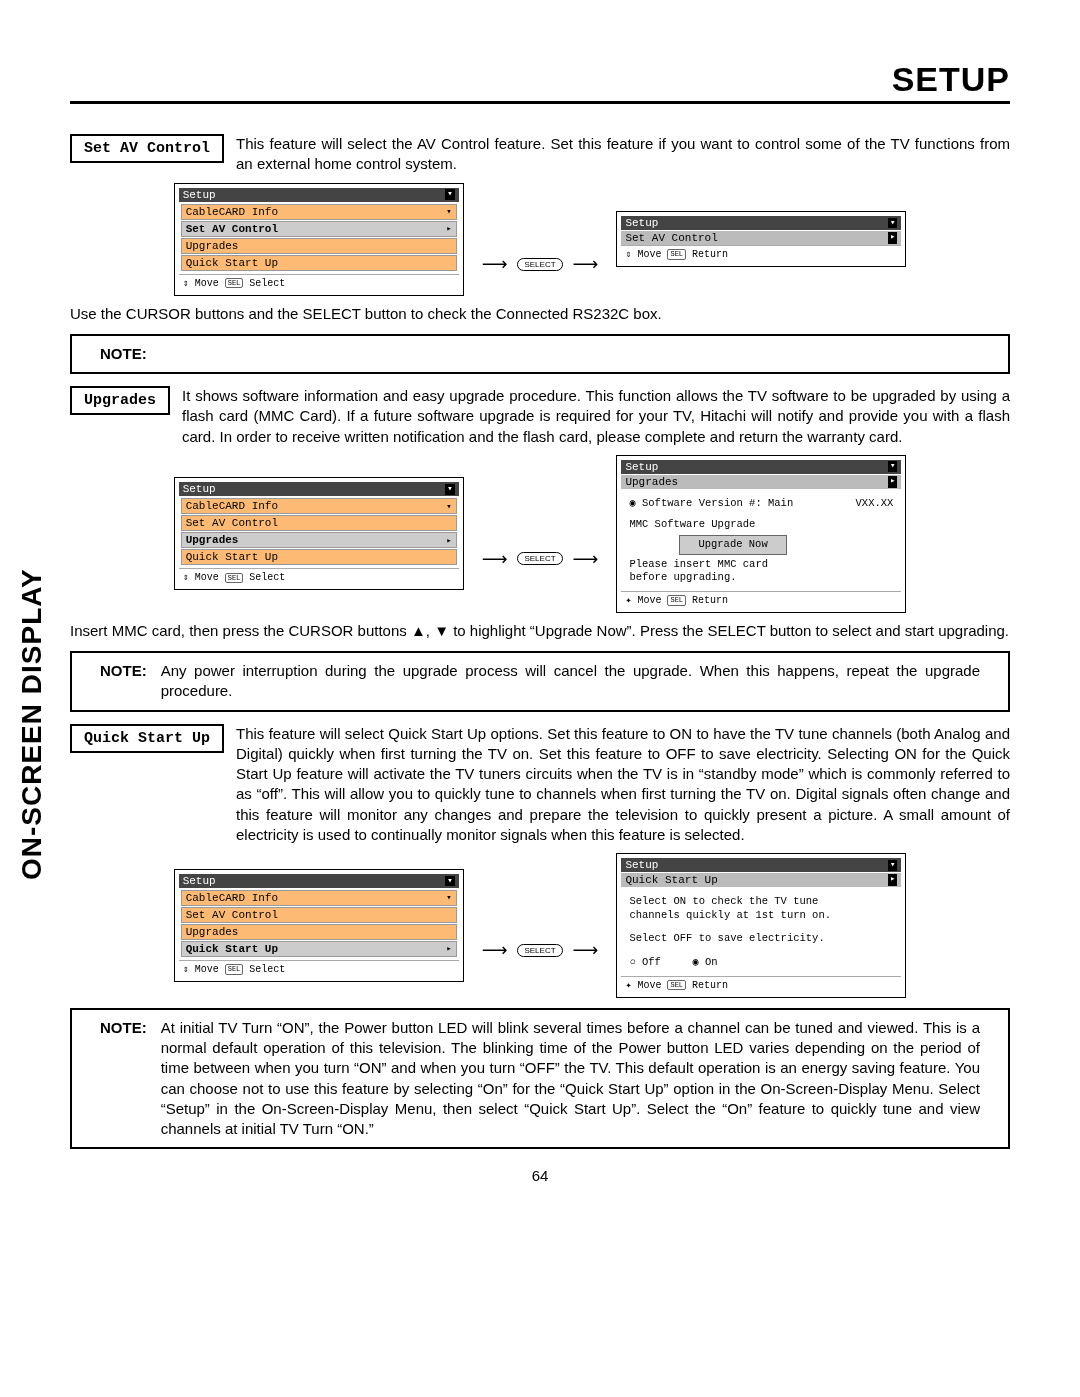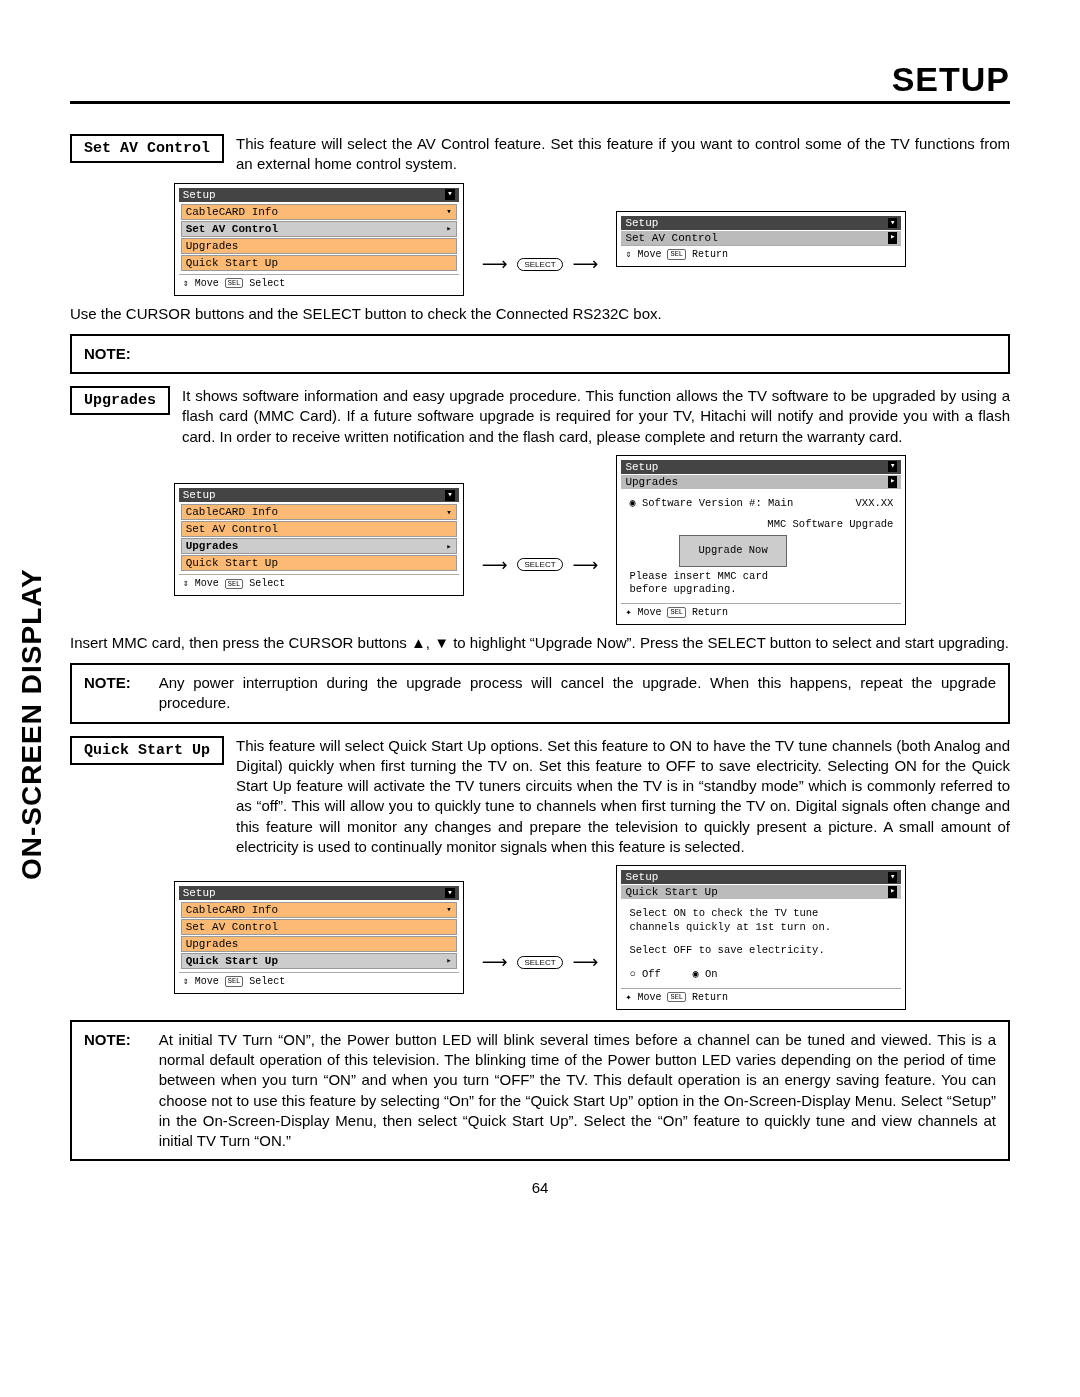--- a/index.html
+++ b/index.html
@@ -109,47 +109,47 @@
     line-height: 1.3;
   }
   .checkbox-row { text-align:center; margin-top:14px; }
   .checkbox { display:inline-block; width:9px; height:9px; border:1px solid #000; vertical-align:middle; margin-right:4px;}
   .radio-empty::before { content:"○ "; }
   .radio-full::before  { content:"◉ "; }
   .upgrade-btn {
     display:inline-block;
     background:#ccc;
     border:1px solid #666;
-    padding:8px 18px;
+    padding:2px 18px;
     margin: 3px 0 3px 50px;
   }
   .arrow-seq {
     display: flex;
     align-items: center;
     gap: 10px;
     font-size: 14px;
     margin-top: 50px;
   }
   .arrow-seq .long { font-size:18px; }
   .select-btn {
     border: 1px solid #000;
     border-radius: 10px;
     padding: 1px 6px;
     font-size: 8px;
     font-family: Arial, sans-serif;
   }
   .note-box {
     border: 2px solid #000;
-    padding: 8px 12px;
+    padding: 8px 28px;
     margin: 10px 0 12px 0;
     font-size: 15px;
     line-height: 1.35;
     text-align: justify;
     display: flex;
-    gap: 28px;
+    gap: 14px;
   }
   .note-box .label { font-weight: bold; flex-shrink:0; }
   .page-num {
     text-align: center;
     font-size: 15px;
     margin-top: 18px;
   }
   .foot-key { font-family: "Courier New", monospace; font-size:10px; }
   .sel-glyph { display:inline-block; border:1px solid #666; border-radius:2px; padding:0 2px; font-size:7px; line-height:1.2; vertical-align:middle;}
 </style>
@@ -261,21 +261,21 @@
         </div>
       <div class="osd-sub">
           <span>Upgrades</span>
           <span class="arrow">▸</span>
         </div>
       <div class="osd-body">
         <div style="display:flex; justify-content:space-between;">
           <span class="radio-full">Software Version #: Main</span>
           <span>VXX.XX</span>
         </div>
-        <div style="margin-top:8px;text-align:right;">MMC Software Upgrade</div>
+        <div style="margin-top:8px;">MMC Software Upgrade</div>
         <div class="upgrade-btn">Upgrade Now</div>
         <div>Please insert MMC card</div>
         <div>before upgrading.</div>
       </div>
       <div class="osd-foot foot-key">✦ <span>Move</span> <span class="sel-glyph">SEL</span> <span>Return</span></div>
     </div>
   </div>
 </div>
 
 <div class="para" style="margin:6px 0;">Insert MMC card, then press the CURSOR buttons ▲, ▼ to highlight “Upgrade Now”.  Press the SELECT button to select and start upgrading.</div>

